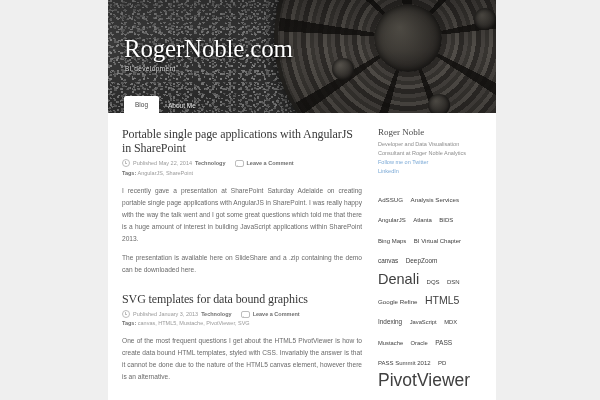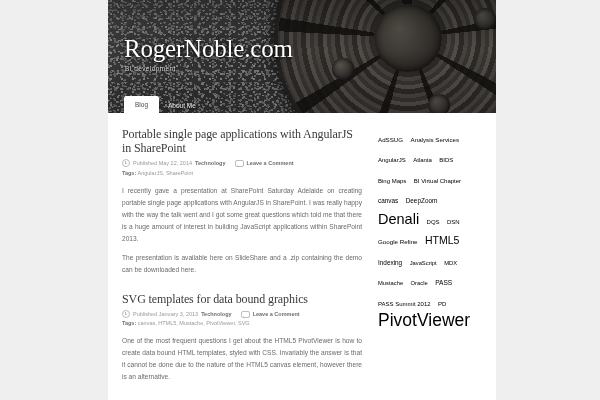--- a/index.html
+++ b/index.html
@@ -153,21 +153,21 @@
   
   .sb-title{
     margin:0 0 3px 0;font-family:"Liberation Serif", serif;
     font-size:9px;font-weight:400;color:#4a4a4a;
   }
   .sb-text{font-size:5.5px;color:#8d8d8d;line-height:1.62;margin:0;}
   .sb-link{display:block;font-size:5.5px;color:#7aa9d6;text-decoration:none;line-height:1.62;}
   .sb-block{margin-bottom:11px;}
   .tagcloud{line-height:1.28;color:#7aa9d6;}
   .tagcloud span{
-    color:#000000;margin-right:3px;display:inline;white-space:nowrap;cursor:pointer;
+    color:#404040;margin-right:3px;display:inline;white-space:nowrap;cursor:pointer;
   }
 </style>
 </head>
 <body>
 
 <div id="page">
 
   <div class="header">
     <div class="asphalt"></div>
     <div class="manhole">
@@ -222,20 +222,26 @@
           <span>canvas, HTML5, Mustache, PivotViewer, SVG</span>
         </div>
         <p class="post-p"><span>One of the most frequent questions I get about the HTML5 PivotViewer is how to create data bound HTML templates, styled with CSS. Invariably the answer is that it cannot be done due to the nature of the HTML5 canvas element, however there is an alternative.</span></p>
 
       </article>
 
     </main>
 
     <aside class="sidebar">
 
+      <div class="sb-block">
+        <h3 class="sb-title">Roger Noble</h3>
+        <p class="sb-text">Developer and Data Visualisation Consultant at Roger Noble Analytics</p>
+        <a class="sb-link">Follow me on Twitter</a>
+        <a class="sb-link">LinkedIn</a>
+      </div>
 
       <div class="sb-block">
         <div class="tagcloud"><span style="font-size: 6.2px; line-height: 1.3;">AdSSUG</span> <span style="font-size: 6.2px; line-height: 1.3;">Analysis Services</span> <span style="font-size: 6px; line-height: 1.3;">AngularJS</span> <span style="font-size: 6px; line-height: 1.3;">Atlanta</span> <span style="font-size: 6px; line-height: 1.3;">BIDS</span> <span style="font-size: 6px; line-height: 1.3;">Bing Maps</span> <span style="font-size: 6px; line-height: 1.3;">BI Virtual Chapter</span> <span style="font-size: 6.4px; line-height: 1.3;">canvas</span> <span style="font-size: 6.4px; line-height: 1.3;">DeepZoom</span> <span style="font-size: 14.5px; line-height: 1.02;">Denali</span> <span style="font-size: 6px; line-height: 1.3;">DQS</span> <span style="font-size: 6px; line-height: 1.3;">DSN</span> <span style="font-size: 6.2px; line-height: 1.3;">Google Refine</span> <span style="font-size: 10.5px; line-height: 1.02;">HTML5</span> <span style="font-size: 6.4px; line-height: 1.3;">Indexing</span> <span style="font-size: 5.8px; line-height: 1.3;">JavaScript</span> <span style="font-size: 5.8px; line-height: 1.3;">MDX</span> <span style="font-size: 5.8px; line-height: 1.3;">Mustache</span> <span style="font-size: 5.8px; line-height: 1.3;">Oracle</span> <span style="font-size: 6.6px; line-height: 1.3;">PASS</span> <span style="font-size: 6px; line-height: 1.3;">PASS Summit 2012</span> <span style="font-size: 6px; line-height: 1.3;">PD</span> <span style="font-size: 17.5px; line-height: 1.02;">PivotViewer</span>                </div>
       </div>
 
     </aside>
   </div>
 </div>
 
 </body></html>

